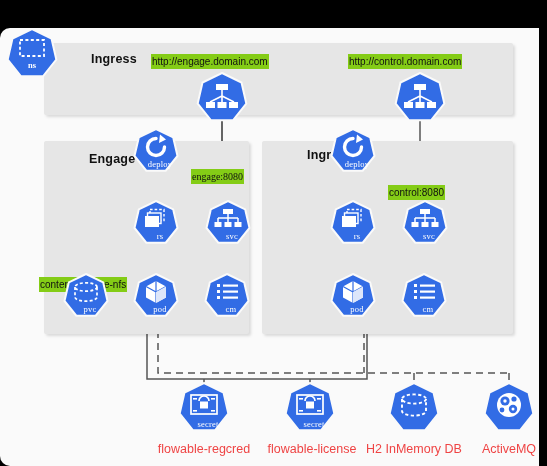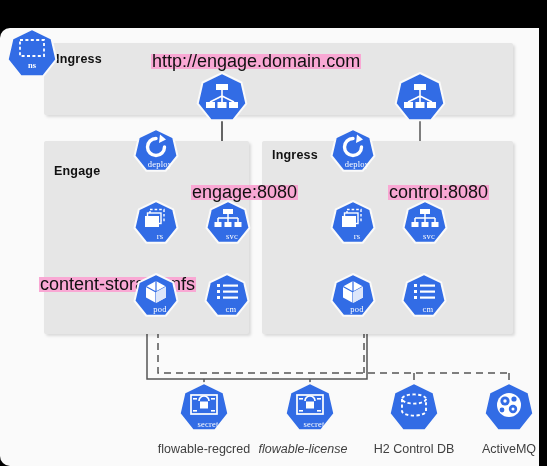--- a/index.html
+++ b/index.html
@@ -3,31 +3,31 @@
 <meta charset="utf-8">
 <style>
   html,body{margin:0;padding:0;background:#000;}
   body{width:547px;height:466px;overflow:hidden;
        font-family:"Liberation Sans", sans-serif;}
   #canvas{position:absolute;left:0;top:28px;width:539px;height:438px;
           background:#fafafa;border-radius:10px 0 0 10px;overflow:hidden;}
   .panel{position:absolute;background:#e6e6e6;border-radius:2px;
          box-shadow:2px 2px 3px rgba(0,0,0,.13);}
   .panel-title{position:absolute;font-weight:bold;font-size:12.5px;color:#111;
-               letter-spacing:.2px;}
-  .lbl{position:absolute;font-size:18px;color:#111;background:#f9a8d4;
+               letter-spacing:.2px;margin-left:35px;}
+  .lbl{position:absolute;font-size:10px;color:#111;background:#84cc16;
        white-space:nowrap;line-height:15px;padding:0 1px;}
   .node{position:absolute;width:46px;height:46px;}
   .node .hept{position:absolute;left:0;top:0;width:46px;height:46px;}
   .node .cap{position:absolute;left:8px;right:0;bottom:5px;text-align:center;
              font-size:8.5px;color:#fff;font-family:"Liberation Serif",serif;
              letter-spacing:.2px;}
   .node.big{width:52px;height:52px;}
   .node.big .hept{width:52px;height:52px;}
-  .bottomcap{position:absolute;font-size:12.5px;color:#404040;text-align:center;
+  .bottomcap{position:absolute;font-size:12.5px;color:#ef4444;text-align:center;
              white-space:nowrap;}
   svg.wires{position:absolute;left:0;top:0;width:539px;height:438px;
             pointer-events:none;}
   .nsnode{position:absolute;left:6px;top:0px;width:52px;height:52px;font-weight:bold;}
 </style>
 </head>
 <body>
 
 <div id="canvas">
 
@@ -62,27 +62,28 @@
     <path d="M158,291 L158,345 L509,345" stroke="#555" stroke-width="1.5" fill="none" stroke-dasharray="7 5"></path>
     <path d="M364,291 L364,345" stroke="#555" stroke-width="1.5" fill="none" stroke-dasharray="7 5"></path>
     <path d="M414,345 L414,380" stroke="#555" stroke-width="1.5" fill="none" stroke-dasharray="7 5" marker-end="url(#ahg)"></path>
     <path d="M509,345 L509,380" stroke="#555" stroke-width="1.5" fill="none" stroke-dasharray="7 5" marker-end="url(#ahg)"></path>
   </svg>
 
   <div class="panel" style="left:44px;top:15px;width:469px;height:72px;"></div>
   <div class="panel-title" style="left:56px;top:24px;">Ingress</div>
 
   <div class="panel" style="left:44px;top:113px;width:205px;height:193px;"></div>
-  <div class="panel-title" style="left:54px;top:136px;">Engage</div>
+  <div class="panel-title" style="left:54px;top:124px;">Engage</div>
 
   <div class="panel" style="left:262px;top:113px;width:251px;height:193px;"></div>
   <div class="panel-title" style="left:272px;top:120px;">Ingress</div>
 
   <div class="lbl" style="left:151px;top:26px;">http://engage.domain.com</div>
-  <div class="lbl" style="left:191px;top:157px;">engage:8080</div>
+  <div class="lbl" style="left:348px;top:26px;">http://control.domain.com</div>
+  <div class="lbl" style="left:191px;top:141px;font-family:Liberation Serif, serif;">engage:8080</div>
   <div class="lbl" style="left:388px;top:157px;text-align:right;">control:8080</div>
   <div class="lbl" style="left:39px;top:249px;">content-storage-nfs</div>
 
   <div class="nsnode">
     <svg viewBox="0 0 52 52" width="52" height="52">
       <polygon points="26,1 45.5,10.5 50.3,31.5 37,48.3 15,48.3 1.7,31.5 6.5,10.5" fill="#326ce5" stroke="#fafafa" stroke-width="2"></polygon>
       <rect x="14" y="12" width="24" height="16" fill="none" stroke="#fff" stroke-width="1.8" stroke-dasharray="3 2.4"></rect>
       <text x="26" y="40" text-anchor="middle" fill="#fff" font-size="8.5" font-family="Liberation Serif, serif">ns</text>
     </svg>
   </div>
@@ -142,20 +143,28 @@
   <div class="node" style="left:133px;top:245px;">
     <svg class="hept" viewBox="0 0 46 46">
       <polygon points="23,1 40.2,9.4 44.5,27.9 32.7,42.7 13.3,42.7 1.5,27.9 5.8,9.4" fill="#326ce5" stroke="#fafafa" stroke-width="2"></polygon>
       <polygon points="23,8 33,13.5 33,24.5 23,30 13,24.5 13,13.5" fill="#fff"></polygon>
       <path d="M23,8 L23,19 L33,13.5 M23,19 L13,13.5 M23,19 L23,30" stroke="#326ce5" stroke-width="1.2" fill="none"></path>
       <polygon points="23,19 33,13.5 33,24.5 23,30" fill="#dde6fa"></polygon>
     </svg>
     <div class="cap">pod</div>
   </div>
 
+  <div class="node" style="left:63px;top:245px;">
+    <svg class="hept" viewBox="0 0 46 46">
+      <polygon points="23,1 40.2,9.4 44.5,27.9 32.7,42.7 13.3,42.7 1.5,27.9 5.8,9.4" fill="#326ce5" stroke="#fafafa" stroke-width="2"></polygon>
+      <ellipse cx="23" cy="14" rx="11" ry="4.2" fill="none" stroke="#fff" stroke-width="1.7" stroke-dasharray="3 2.2"></ellipse>
+      <path d="M12,14 L12,24 A11,4.2 0 0 0 34,24 L34,14" fill="none" stroke="#fff" stroke-width="1.7" stroke-dasharray="3 2.2"></path>
+    </svg>
+    <div class="cap">pvc</div>
+  </div>
 
   <div class="node" style="left:204px;top:245px;">
     <svg class="hept" viewBox="0 0 46 46">
       <polygon points="23,1 40.2,9.4 44.5,27.9 32.7,42.7 13.3,42.7 1.5,27.9 5.8,9.4" fill="#326ce5" stroke="#fafafa" stroke-width="2"></polygon>
       <rect x="13" y="11" width="3" height="3" fill="#fff"></rect>
       <rect x="13" y="17" width="3" height="3" fill="#fff"></rect>
       <rect x="13" y="23" width="3" height="3" fill="#fff"></rect>
       <rect x="19" y="11.5" width="15" height="2.2" fill="#fff"></rect>
       <rect x="19" y="17.5" width="15" height="2.2" fill="#fff"></rect>
       <rect x="19" y="23.5" width="15" height="2.2" fill="#fff"></rect>
@@ -238,30 +247,30 @@
       <rect x="13" y="13" width="26" height="19" fill="none" stroke="#fff" stroke-width="1.7"></rect>
       <path d="M21,19 A5,5 0 0 1 31,19" stroke="#fff" stroke-width="1.7" fill="none"></path>
       <rect x="22" y="19.5" width="8" height="7" fill="#fff"></rect>
       <rect x="15" y="16" width="4" height="1.6" fill="#fff"></rect>
       <rect x="33" y="16" width="4" height="1.6" fill="#fff"></rect>
       <rect x="15" y="28" width="4" height="1.6" fill="#fff"></rect>
       <rect x="33" y="28" width="4" height="1.6" fill="#fff"></rect>
     </svg>
     <div class="cap">secret</div>
   </div>
-  <div class="bottomcap" style="left:228px;top:414px;width:150px;font-style:italic;">flowable-license</div>
+  <div class="bottomcap" style="left:237px;top:414px;width:150px;">flowable-license</div>
 
   <div class="node big" style="left:388px;top:354px;">
     <svg class="hept" viewBox="0 0 52 52">
       <polygon points="26,1 45.5,10.5 50.3,31.5 37,48.3 15,48.3 1.7,31.5 6.5,10.5" fill="#326ce5" stroke="#fafafa" stroke-width="2"></polygon>
       <ellipse cx="26" cy="17" rx="12" ry="4.6" fill="none" stroke="#fff" stroke-width="1.9" stroke-dasharray="3.2 2.4"></ellipse>
       <path d="M14,17 L14,29 A12,4.6 0 0 0 38,29 L38,17" fill="none" stroke="#fff" stroke-width="1.9" stroke-dasharray="3.2 2.4"></path>
     </svg>
   </div>
-  <div class="bottomcap" style="left:339px;top:414px;width:150px;">H2 Control DB</div>
+  <div class="bottomcap" style="left:339px;top:414px;width:150px;">H2 InMemory DB</div>
 
   <div class="node big" style="left:483px;top:354px;">
     <svg class="hept" viewBox="0 0 52 52">
       <polygon points="26,1 45.5,10.5 50.3,31.5 37,48.3 15,48.3 1.7,31.5 6.5,10.5" fill="#326ce5" stroke="#fafafa" stroke-width="2"></polygon>
       <circle cx="26" cy="23" r="12" fill="#fff"></circle>
       <g fill="#326ce5">
         <circle cx="22" cy="19" r="4.6"></circle>
         <circle cx="30" cy="27" r="4.2"></circle>
         <circle cx="31" cy="17" r="2.6"></circle>
         <circle cx="19" cy="28" r="2.4"></circle>

